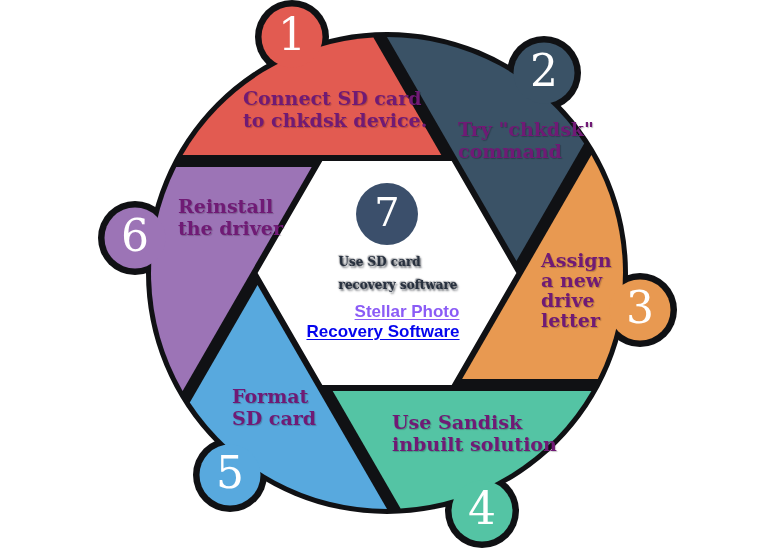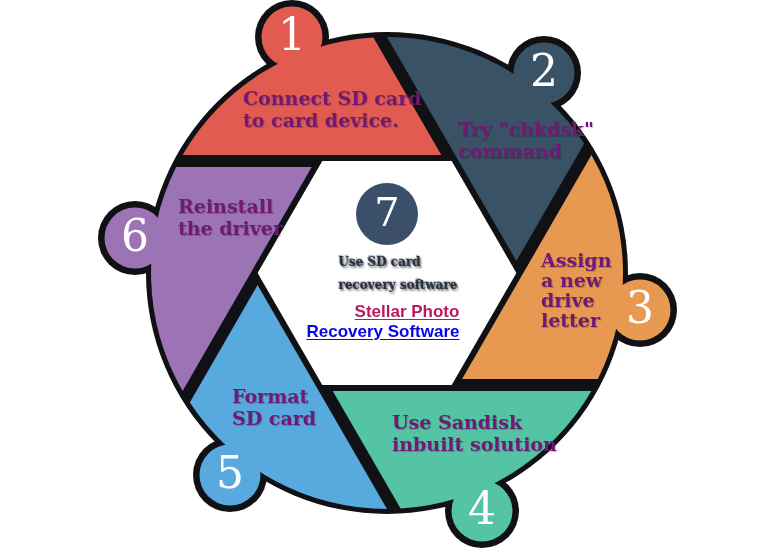--- a/index.html
+++ b/index.html
@@ -84,21 +84,21 @@
   <div class="step-num num-1">1</div>
   <div class="step-num num-2">2</div>
   <div class="step-num num-3">3</div>
   <div class="step-num num-4">4</div>
   <div class="step-num num-5">5</div>
   <div class="step-num num-6">6</div>
   <div class="step-num num-7">7</div>
 
   <div class="step-label lbl-1">
     <span>Connect SD card</span>
-    <span>to card device.</span>
+    <span>to chkdsk device.</span>
   </div>
   <div class="step-label lbl-2">
     <span>Try "chkdsk"</span>
     <span>command</span>
   </div>
   <div class="step-label lbl-4">
     <span>Use Sandisk</span>
     <span>inbuilt solution</span>
   </div>
   <div class="step-label lbl-3">
@@ -114,16 +114,16 @@
   <div class="step-label lbl-6">
     <span>Reinstall</span>
     <span>the driver</span>
   </div>
 
   <div class="center-heading" style="color: rgb(40, 49, 63);">
     <span>Use SD card</span>
     <span>recovery software</span>
   </div>
 
-  <a class="link-line link-1" style="color: #be185d;">Stellar Photo</a>
+  <a class="link-line link-1" style="color: #8b5cf6;">Stellar Photo</a>
   <a class="link-line link-2" style="color: rgb(5, 5, 238);">Recovery Software</a>
 
 </div>
 
 </body></html>

